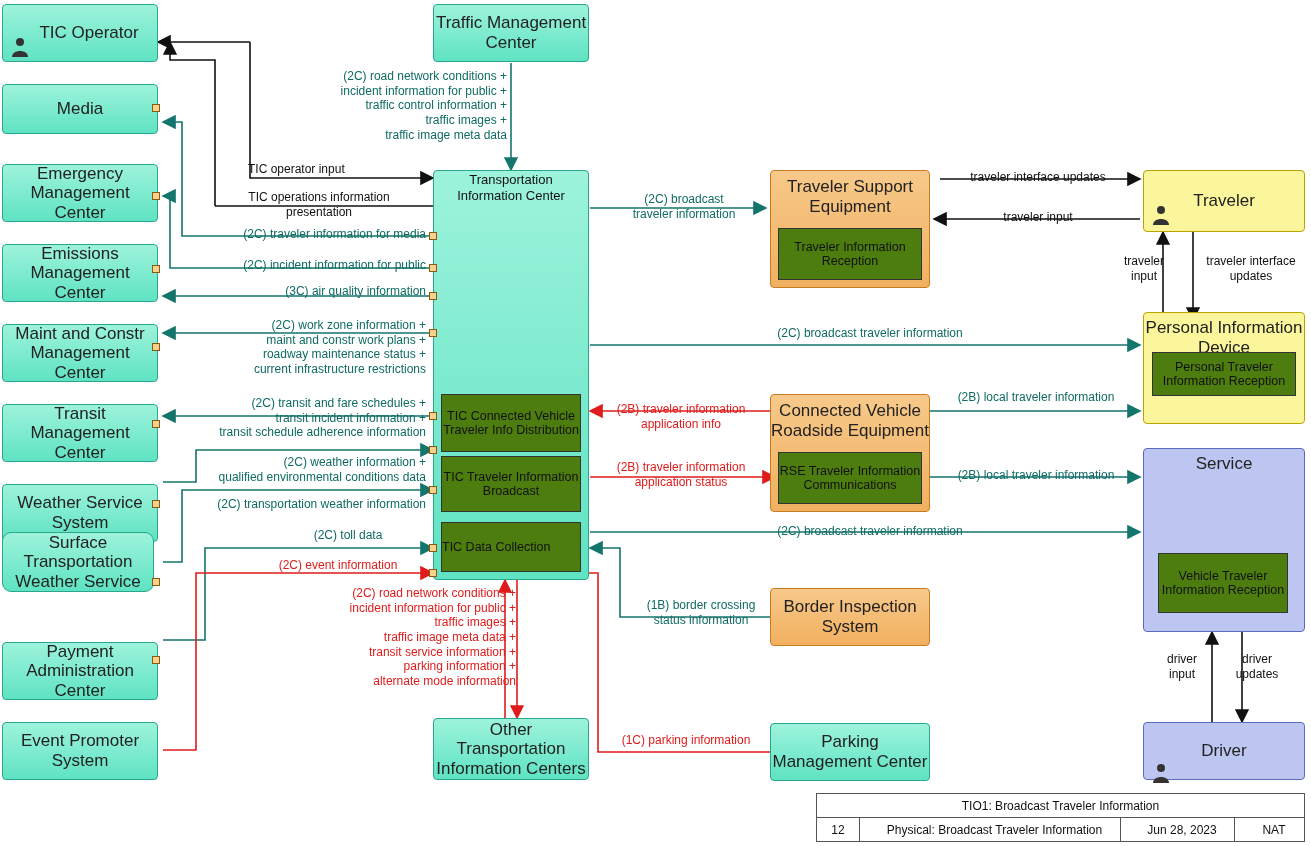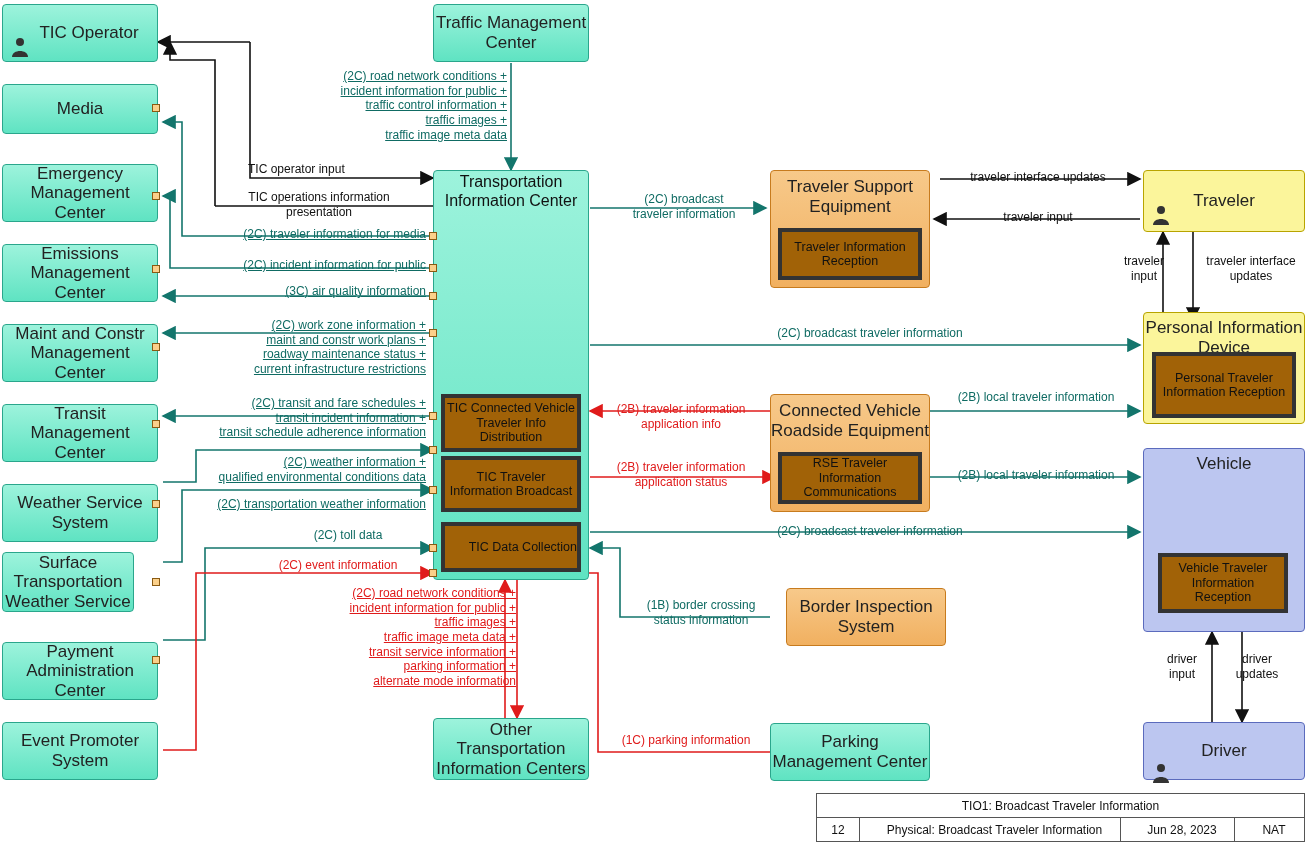--- a/index.html
+++ b/index.html
@@ -3,27 +3,27 @@
 <meta charset="utf-8">
 <style>
   html,body{margin:0;padding:0;background:#ffffff;}
   body{width:1311px;height:846px;font-family:"Liberation Sans",sans-serif;position:relative;overflow:hidden;}
   #canvas{position:absolute;left:0;top:0;width:1311px;height:846px;}
   .box{position:absolute;box-sizing:border-box;border:1px solid #2f8f7f;border-radius:4px;display:flex;align-items:center;justify-content:center;text-align:center;font-size:17px;line-height:1.15;color:#222;}
   .green{background:linear-gradient(180deg,#9df3dc 0%,#5fe3c2 100%);border-color:#2aa68c;}
   .yellow{background:#fbf59b;border-color:#b8a400;}
   .orange{background:linear-gradient(180deg,#f7c98a 0%,#f1b060 100%);border-color:#c77b1e;}
   .blue{background:#bcc6f0;border-color:#5b6bbd;}
-  .whitebox{position:absolute;box-sizing:border-box;background:#a16207;border:4px solid #0f766e;display:flex;align-items:center;justify-content:flex-end;text-align:center;font-size:12.5px;line-height:1.15;color:#111;}
-  .tic-title{position:absolute;left:437px;top:172px;width:148px;text-align:center;font-size:16px;line-height:1.2;color:#111;}
+  .whitebox{position:absolute;box-sizing:border-box;background:#4d7c0f;border:1px solid #0f766e;display:flex;align-items:center;justify-content:flex-start;text-align:center;font-size:12.5px;line-height:1.15;color:#111;}
+  .tic-title{position:absolute;left:437px;top:172px;width:148px;text-align:center;font-size:13px;line-height:1.2;color:#111;}
   .person{position:absolute;width:18px;height:20px;}
   .label{position:absolute;font-size:12px;line-height:1.22;color:#0f6b63;}
   .label.black{color:#111;}
   .label.red{color:#e01b1b;}
-  .label.r{text-align:right;text-decoration:underline;}
+  .label.r{text-align:right;}
   .label.c{text-align:center;}
   .legend{position:absolute;left:816px;top:793px;width:489px;height:49px;box-sizing:border-box;border:1px solid #555;background:#fff;font-size:12px;color:#111;}
   .legend .row1{height:23px;border-bottom:1px solid #555;display:flex;align-items:center;justify-content:center;}
   .legend .row2{height:24px;display:flex;align-items:stretch;gap:9px;}
   .legend .c1{width:42px;border-right:1px solid #555;display:flex;align-items:center;justify-content:center;}
   .legend .c2{flex:1;border-right:1px solid #555;display:flex;align-items:center;justify-content:center;}
   .legend .c3{width:104px;border-right:1px solid #555;display:flex;align-items:center;justify-content:center;}
   .legend .c4{width:60px;display:flex;align-items:center;justify-content:center;}
   .portsq{position:absolute;width:8px;height:8px;background:#fbd08a;border:1px solid #8a5a12;box-sizing:border-box;}
   svg{position:absolute;left:0;top:0;width:1311px;height:846px;pointer-events:none;}
@@ -130,21 +130,21 @@
   </div>
 
   <div class="box green" style="left:2px;top:404px;width:156px;height:58px;">
     <span>Transit Management Center</span>
   </div>
 
   <div class="box green" style="left:2px;top:484px;width:156px;height:58px;">
     <span>Weather Service System</span>
   </div>
 
-  <div class="box green" style="left:2px;top:552px;width:132px;height:60px;">
+  <div class="box green" style="left:2px;top:532px;width:152px;height:60px;border-radius:9px;">
     <span>Surface Transportation Weather Service</span>
   </div>
 
   <div class="box green" style="left:2px;top:642px;width:156px;height:58px;">
     <span>Payment Administration Center</span>
   </div>
 
   <div class="box green" style="left:2px;top:722px;width:156px;height:58px;">
     <span>Event Promoter System</span>
   </div>
@@ -197,45 +197,45 @@
     <span>Traveler Information Reception</span>
   </div>
 
   <div class="box orange" style="left:770px;top:394px;width:160px;height:118px;align-items:flex-start;padding-top:6px;">
     <span style="width:100%;">Connected Vehicle Roadside Equipment</span>
   </div>
   <div class="whitebox" style="left:778px;top:452px;width:144px;height:52px;border-color:#333;">
     <span>RSE Traveler Information Communications</span>
   </div>
 
-  <div class="box orange" style="left:770px;top:588px;width:160px;height:58px;margin-left:16px;">
+  <div class="box orange" style="left:770px;top:588px;width:160px;height:58px;">
     <span>Border Inspection System</span>
   </div>
 
   <div class="box green" style="left:770px;top:723px;width:160px;height:58px;">
     <span>Parking Management Center</span>
   </div>
 
   <div class="box yellow" style="left:1143px;top:170px;width:162px;height:62px;">
     <svg class="person" style="left:8px;top:34px;" viewBox="0 0 18 20">
         <circle cx="9" cy="5" r="4" fill="#333"></circle>
         <path d="M1,20 C1,12 17,12 17,20 z" fill="#333"></path>
       </svg>
     <span>Traveler</span>
   </div>
 
   <div class="box yellow" style="left:1143px;top:312px;width:162px;height:112px;align-items:flex-start;padding-top:5px;">
     <span style="width:100%;">Personal Information Device</span>
   </div>
-  <div class="whitebox" style="left:1152px;top:352px;width:144px;height:66px;border-color:#333;">
+  <div class="whitebox" style="left:1152px;top:352px;width:144px;height:44px;border-color:#333;">
     <span>Personal Traveler Information Reception</span>
   </div>
 
   <div class="box blue" style="left:1143px;top:448px;width:162px;height:184px;align-items:flex-start;padding-top:5px;">
-    <span style="width:100%;">Vehicle</span>
+    <span style="width:100%;">Service</span>
   </div>
   <div class="whitebox" style="left:1158px;top:553px;width:130px;height:60px;border-color:#333;">
     <span>Vehicle Traveler Information Reception</span>
   </div>
 
   <div class="box blue" style="left:1143px;top:722px;width:162px;height:58px;">
     <svg class="person" style="left:8px;top:40px;" viewBox="0 0 18 20">
         <circle cx="9" cy="5" r="4" fill="#333"></circle>
         <path d="M1,20 C1,12 17,12 17,20 z" fill="#333"></path>
       </svg>

